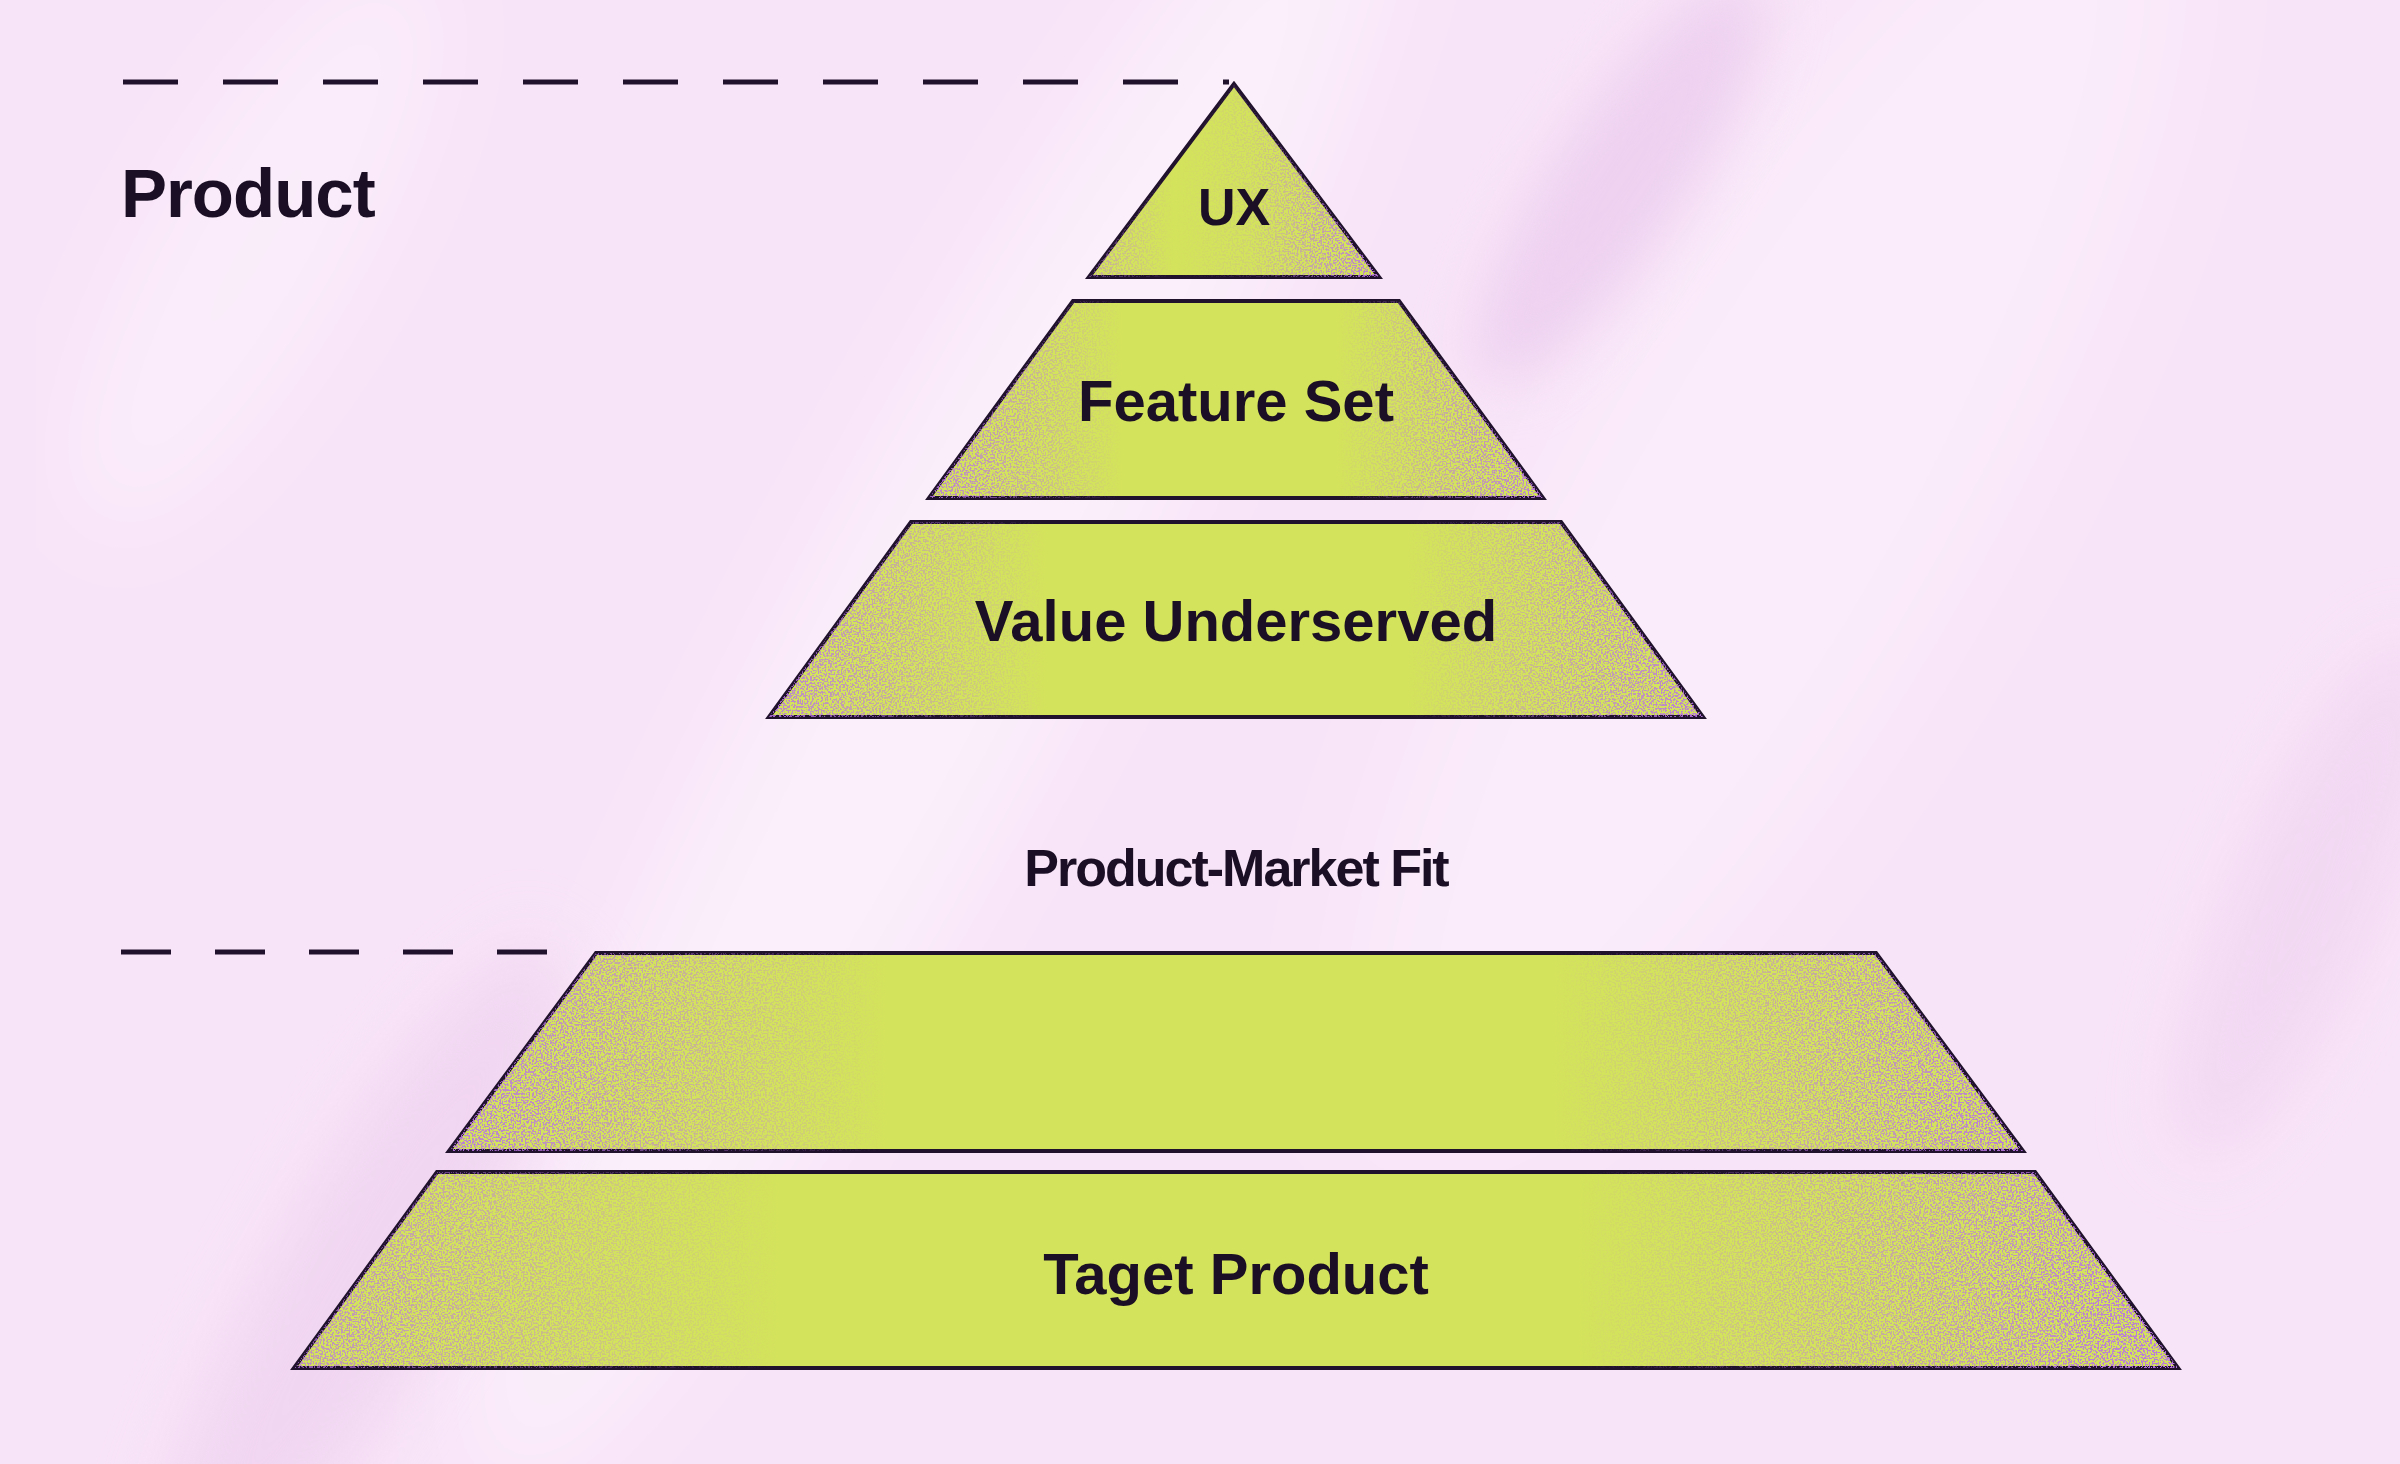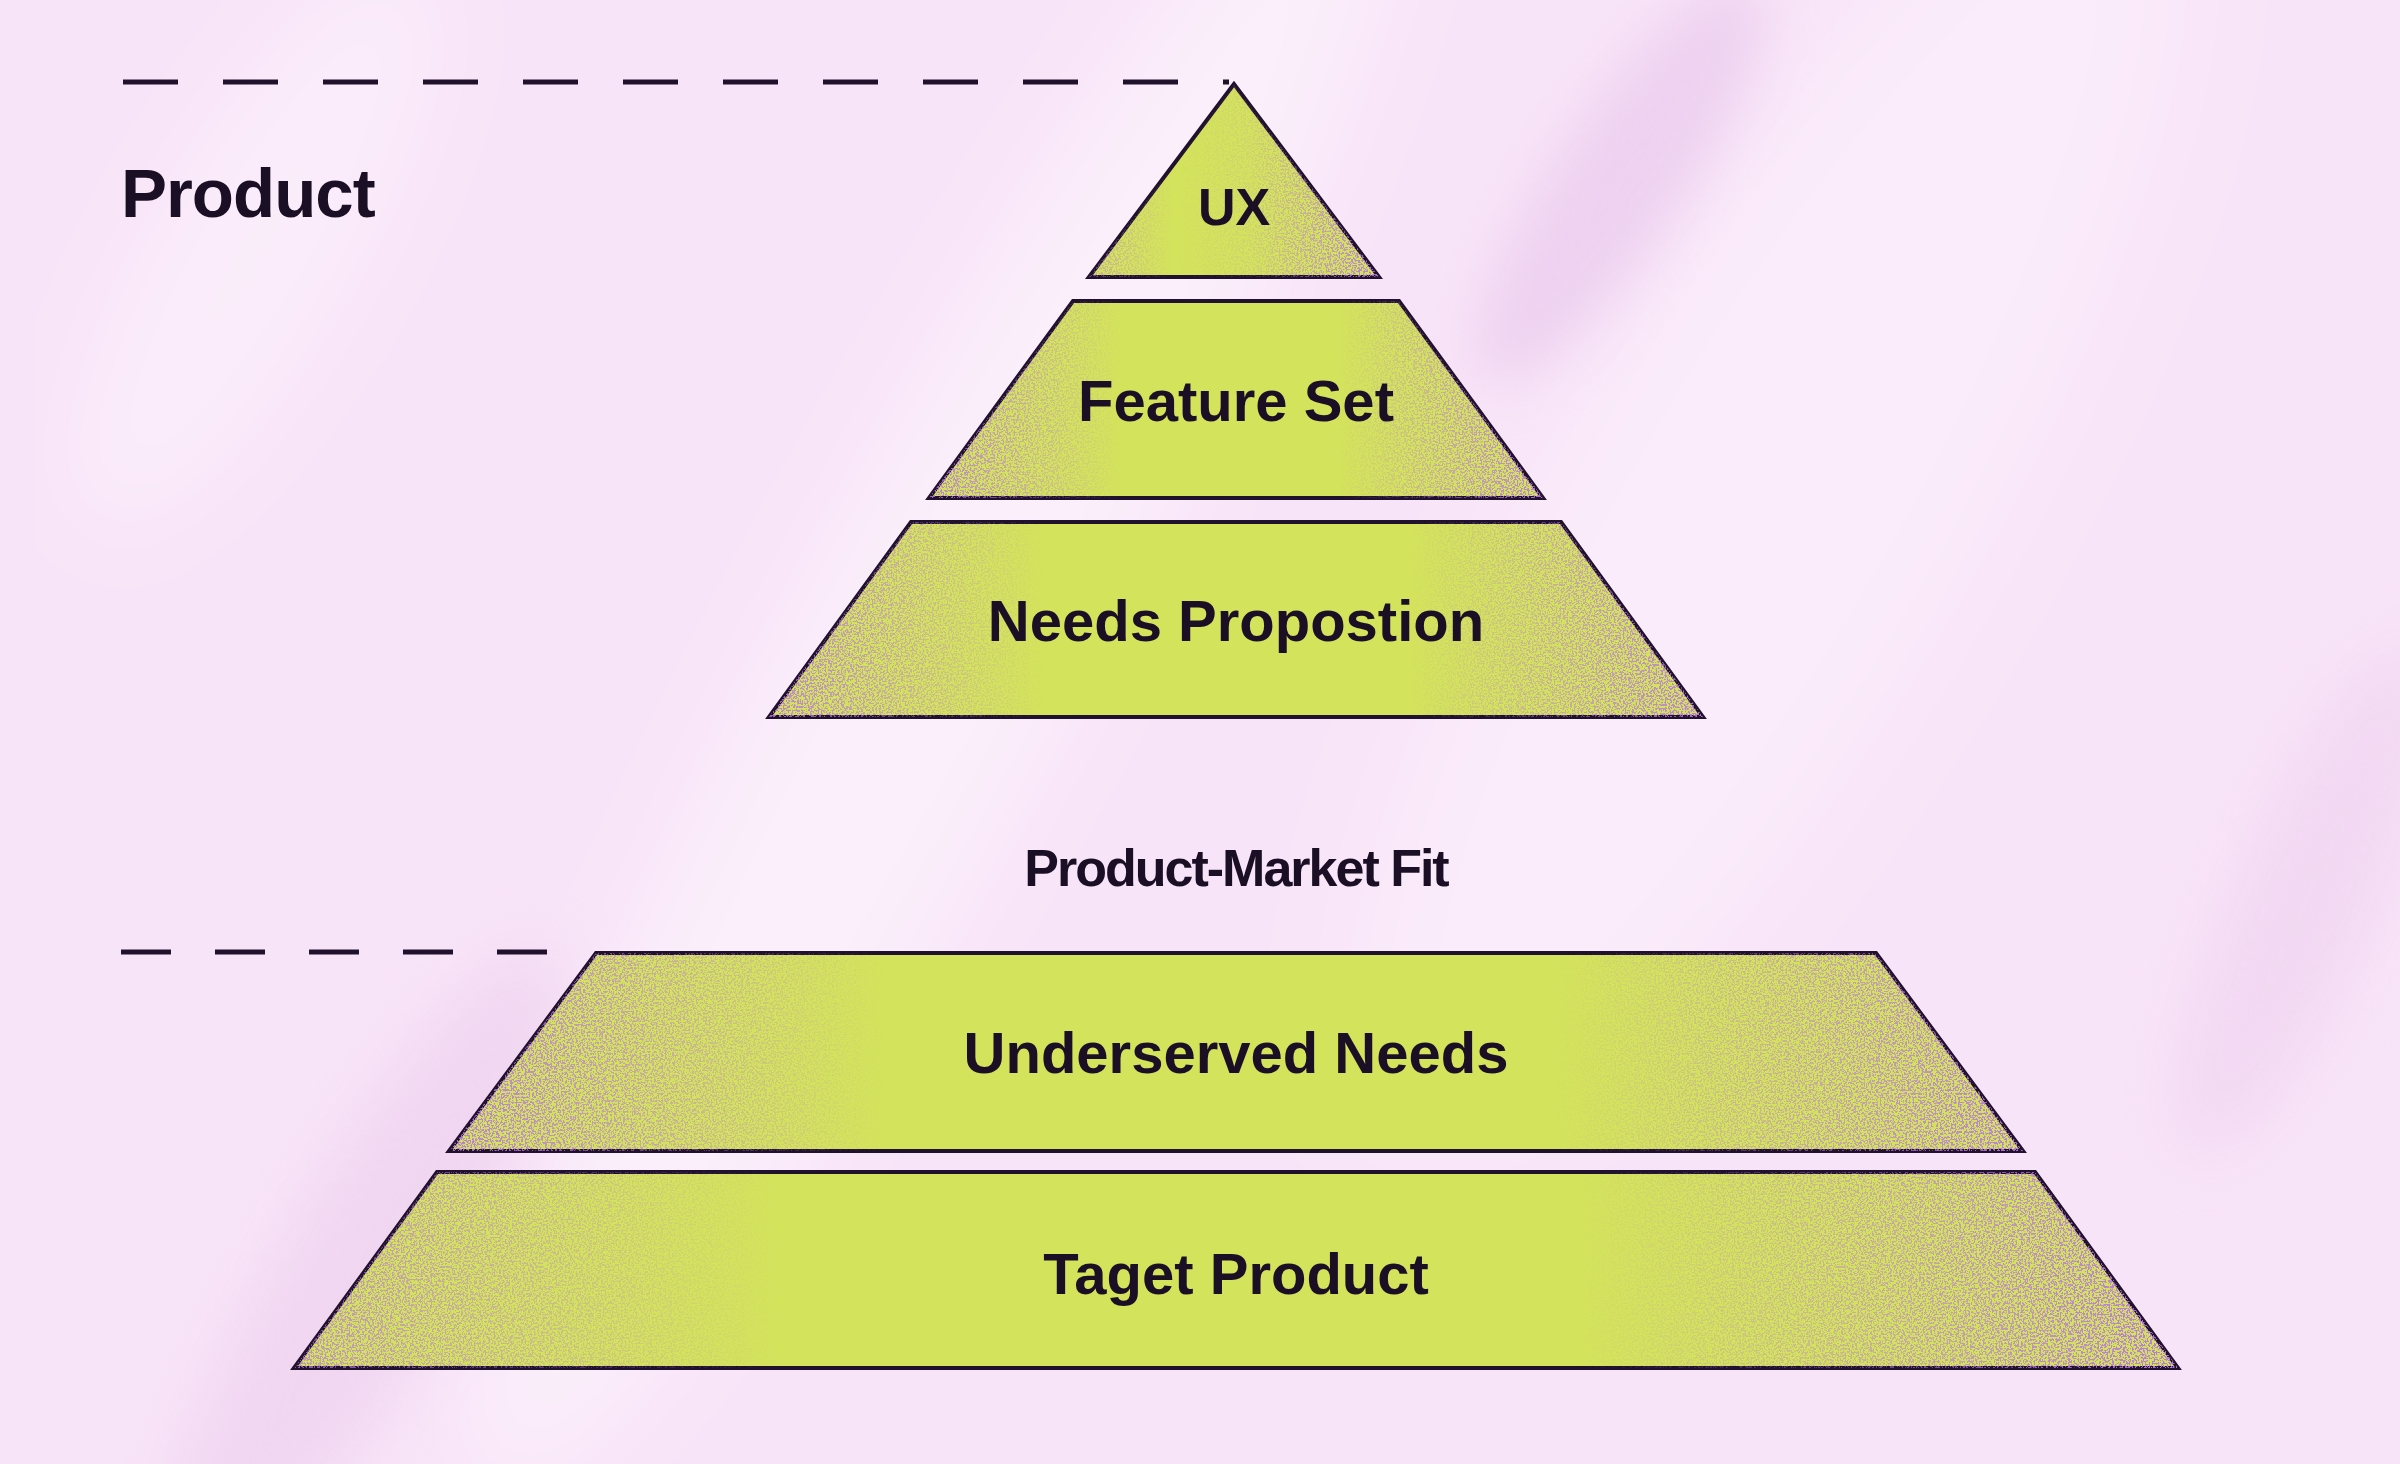--- a/index.html
+++ b/index.html
@@ -174,20 +174,19 @@
       <g clip-path="url(#c5)">
         <rect class="grain-rect" x="250" y="1168" width="1900" height="205" filter="url(#grainF)" mask="url(#m5)"></rect>
       </g>
     </g>
   </svg>
 
   <div class="label section-label product-label">Product</div>
 
   <div class="label centered layer-label ux-label">UX</div>
   <div class="label centered layer-label feature-set-label">Feature Set</div>
-  <div class="label centered layer-label value-prop-label">Needs Propostion</div>
+  <div class="label centered layer-label value-prop-label">Value Underserved</div>
 
   <div class="label centered fit-label">Product-Market Fit</div>
 
-  <div class="label centered layer-label underserved-label">Underserved Needs</div>
   <div class="label centered layer-label target-customer-label">Taget Product</div>
 
 </div>
 
 </body></html>

